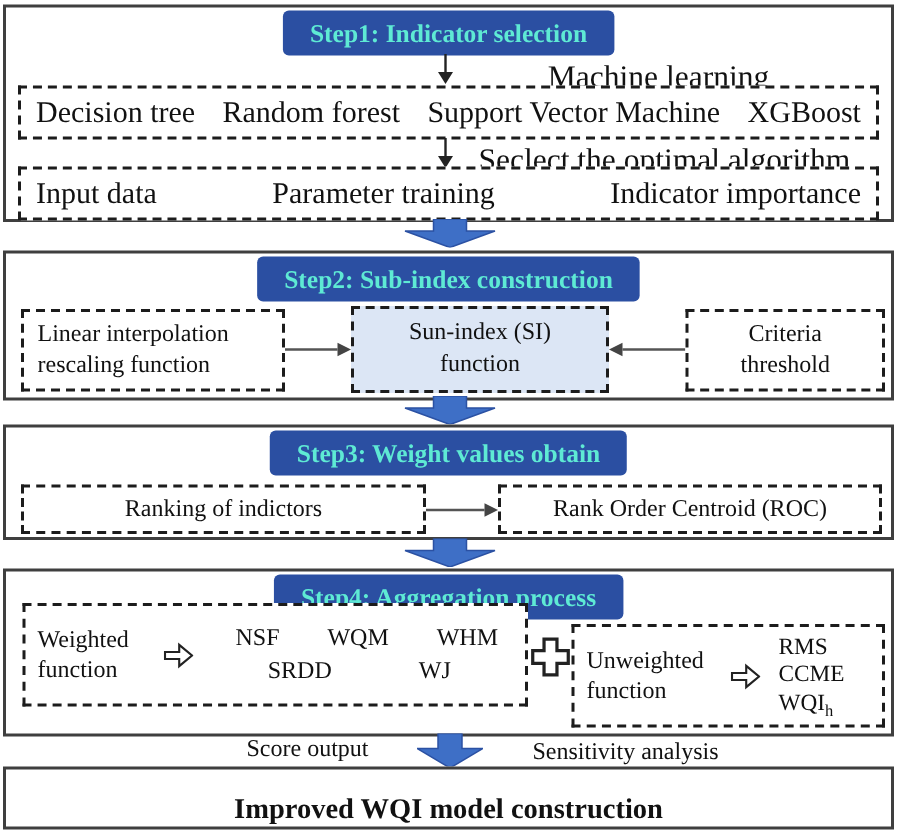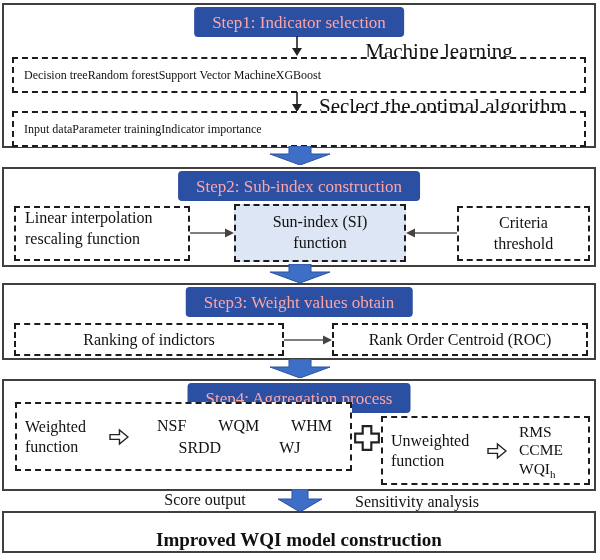--- a/index.html
+++ b/index.html
@@ -6,30 +6,30 @@
   .canvas{
     position:relative;width:600px;height:560px;background:#fff;
     font-family:"Liberation Serif", serif;color:#111;overflow:hidden;
   }
   .section{
     position:absolute;left:2px;width:594px;box-sizing:border-box;
     border:2px solid #3f3f3f;background:#fff;
   }
   .step-header{
     position:absolute;left:50%;transform:translateX(-50%);top:2px;
-    background:var(--header-bg,#2b4fa2);color:#fca5a5;font-weight:normal;
+    background:var(--header-bg,#2b4fa2);color:#5eead4;font-weight:bold;
     font-size:17px;line-height:1;padding:7px 18px 6px;border-radius:4px;
     white-space:nowrap;
   }
   .dashed{
     position:absolute;box-sizing:border-box;border:2px dashed #1c1c1c;background:#fff;
   }
   .row-items{
-    display:flex;align-items:center;
-    padding:0 10px;font-size:12px;
+    display:flex;align-items:center;justify-content:space-between;
+    padding:0 10px;font-size:20px;
   }
   .side-label{position:absolute;font-size:21px;white-space:nowrap;}
   .center-text{display:flex;align-items:center;justify-content:center;text-align:center;}
   .two-line{line-height:1.3;font-size:16px;}
   .abs{position:absolute;}
   .methods{font-size:16px;}
   .footer-box{
     position:absolute;left:2px;box-sizing:border-box;border:2px solid #3f3f3f;
     background:#fff;display:flex;align-items:flex-end;justify-content:center;
     font-weight:bold;font-size:19px;
@@ -71,21 +71,21 @@
     </div>
   </div>
 
   <svg class="abs" style="left:268px;top:146px;" width="64" height="19" viewBox="0 0 64 19">
     <polygon points="21,0 43,0 43,8 62,8 32,19 2,8 21,8" style="fill:var(--arrow-blue,#3e6fc6);stroke:var(--arrow-blue-edge,#2b51a3);stroke-width:1"></polygon>
   </svg>
 
   <div class="section" style="top:167px;height:100px;">
     <div class="step-header">Step2: Sub-index construction</div>
 
-    <div class="dashed" style="left:10px;top:37px;width:176px;height:55px;display:flex;">
+    <div class="dashed" style="left:10px;top:37px;width:176px;height:55px;display:flex;align-items:center;">
       <div class="two-line" style="padding-left:9px;">
         <div>Linear interpolation</div>
         <div>rescaling function</div>
       </div>
     </div>
 
     <svg class="abs" style="left:186px;top:58px;" width="44" height="12" viewBox="0 0 44 12">
       <line x1="0" y1="6" x2="35" y2="6" stroke="#555" stroke-width="1.6"></line>
       <polygon points="35,1.5 35,10.5 44,6" fill="#444"></polygon>
     </svg>

